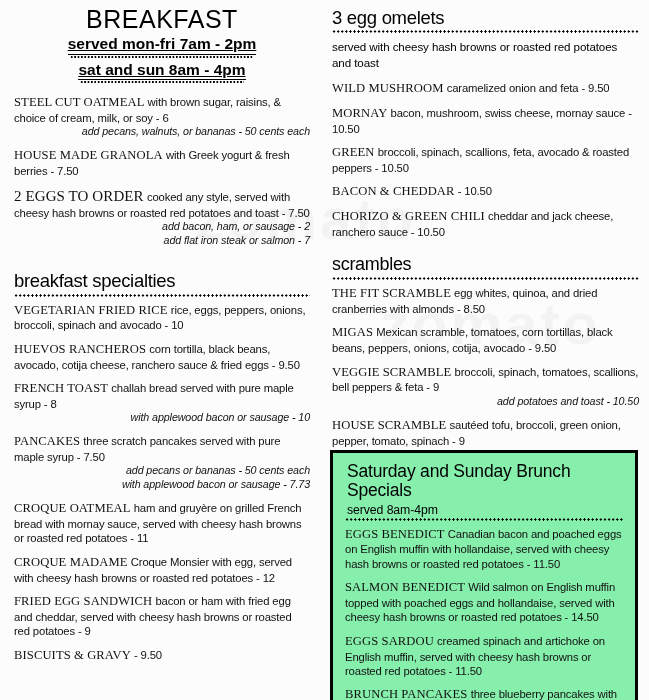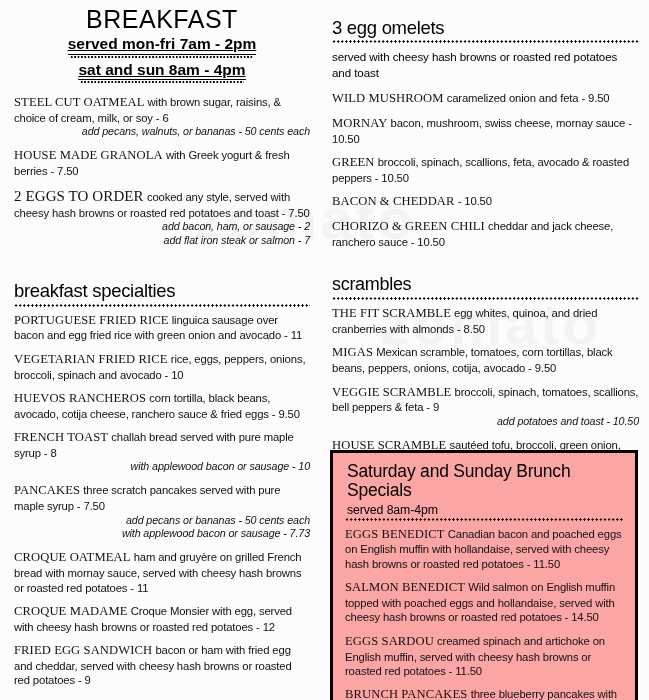--- a/index.html
+++ b/index.html
@@ -88,21 +88,21 @@
     background-repeat: repeat-x;
   }
   .hours-wrap { margin-bottom: 7px; text-decoration: underline; }
   .hours-wrap .hours-line + .hours-line { margin-top: 6px; }
 
   
   .section-head {
     font-size: 18.5px;
     font-weight: 400;
     letter-spacing: -0.3px;
-    margin: 12px 0 2px 0;
+    margin: 2px 0 2px 0;
     line-height: 1.1;
   }
   .section-head.sm { font-size: 18px; }
   .dotrule {
     height: 3px;
     margin: 1px 0 6px 0;
     background-image: radial-gradient(circle, #000 42%, rgba(0,0,0,0) 44%);
     background-size: 4.1px 3px;
     background-repeat: repeat-x;
   }
@@ -147,21 +147,21 @@
   
   .specials-box {
     position: absolute;
     left: 330px;
     top: 450px;
     width: 308px;
     height: 250px;
     box-sizing: border-box;
     border: 3px solid #000;
     border-bottom: none;
-    background: #fca5a5;
+    background: #86efac;
     padding: 9px 11px 0 12px;
   }
   .specials-title {
     font-size: 17.5px;
     font-weight: 400;
     letter-spacing: -0.2px;
     margin: 0 0 2px 2px;
     line-height: 1.1;
   }
   .specials-sub {
@@ -209,24 +209,20 @@
       </div>
     </div>
 
     <div style="height:12px"></div>
 
     <div class="section-head">breakfast specialties</div>
     <div class="dotrule"></div>
 
     <div>
       <div class="item">
-        <span class="nm">PORTUGUESE FRIED RICE</span>
-        <span class="ds">linguica sausage over bacon and egg fried rice with green onion and avocado  - 11</span>
-      </div>
-      <div class="item">
         <span class="nm">VEGETARIAN FRIED RICE</span>
         <span class="ds">rice, eggs, peppers, onions, broccoli, spinach and avocado - 10</span>
       </div>
       <div class="item">
         <span class="nm">HUEVOS RANCHEROS</span>
         <span class="ds">corn tortilla, black beans, avocado, cotija cheese, ranchero sauce &amp; fried eggs - 9.50</span>
       </div>
       <div class="item">
         <span class="nm">FRENCH TOAST</span>
         <span class="ds">challah bread served with pure maple syrup - 8</span>

